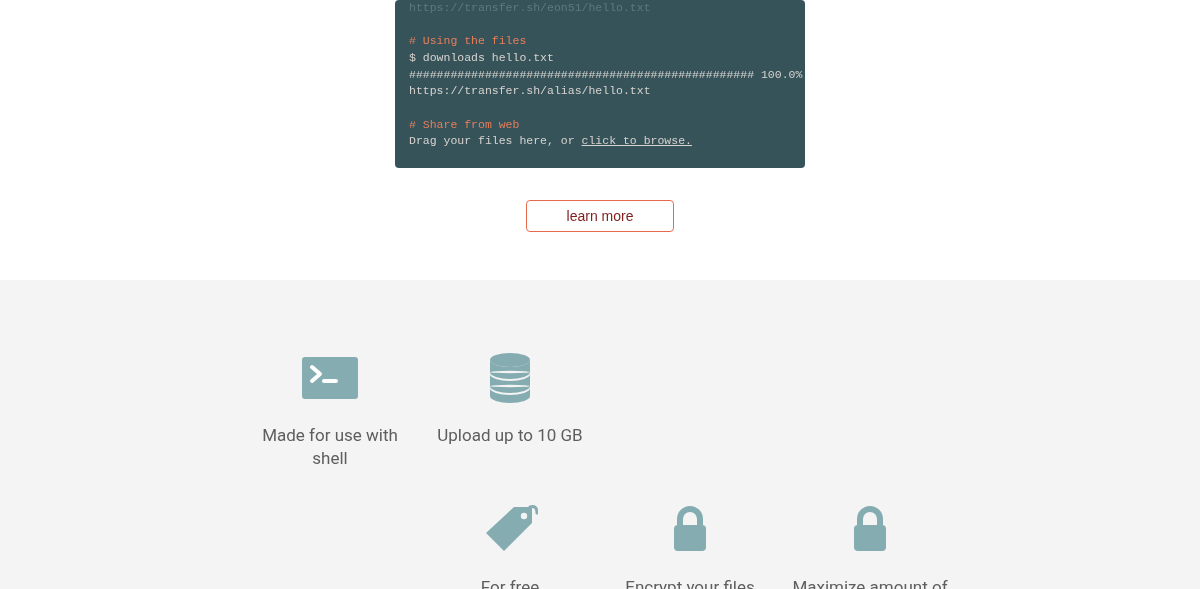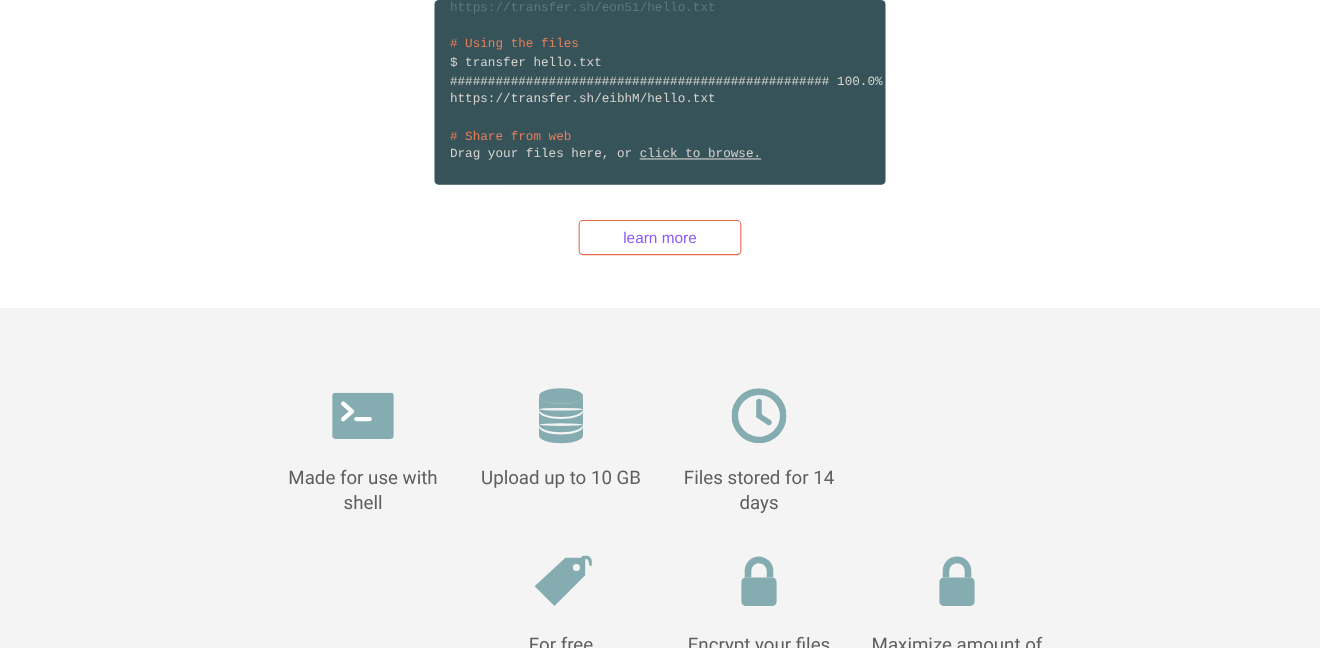--- a/index.html
+++ b/index.html
@@ -24,21 +24,21 @@
     .terminal .line { white-space: pre; color: #d7d3cf; }
     .terminal .browse-link { text-decoration: underline; color: #d7d3cf; cursor: pointer; }
     .terminal .topfade { color: #5b7980; white-space: pre; }
     .learn-more-wrap {
       text-align: center;
       padding: 32px 0 48px;
     }
     .learn-more {
       display: inline-block;
       border: 1px solid #e86a4e;
-      color: #8b5cf6;
+      color: #7f1d1d;
       padding: 7px 40px;
       border-radius: 4px;
       font-size: 14px;
       background: transparent;
       cursor: pointer;
     }
     .features {
       background: #f4f4f4;
       padding: 70px 0 48px;
     }
@@ -69,23 +69,23 @@
     .teal { fill: #85acb0; }
     .row2-first { grid-column: 2; }
   </style>
 </head>
 <body>
 
 <div class="terminal">
   <div class="topfade">https://transfer.sh/eon51/hello.txt</div>
   <div class="line">&nbsp;</div>
   <div class="comment"># Using the files</div>
-  <div class="line">$ transfer hello.txt</div>
+  <div class="line">$ downloads hello.txt</div>
   <div class="line">################################################## 100.0%</div>
-  <div class="line">https://transfer.sh/eibhM/hello.txt</div>
+  <div class="line">https://transfer.sh/alias/hello.txt</div>
   <div class="line">&nbsp;</div>
   <div class="comment"># Share from web</div>
   <div class="line"><span>Drag your files here, or </span><span class="browse-link">click to browse.</span></div>
 </div>
 
 <div class="learn-more-wrap">
   <button class="learn-more">learn more</button>
 </div>
 
 <div class="features">
@@ -110,30 +110,20 @@
           <path class="teal" d="M2 8 v12 a20 7 0 0 0 40 0 V8 a20 7 0 0 1 -40 0 Z"></path>
           <ellipse fill="#f4f4f4" cx="22" cy="20" rx="20" ry="1.2"></ellipse>
           <path class="teal" d="M2 22 v12 a20 7 0 0 0 40 0 V22 a20 7 0 0 1 -40 0 Z"></path>
           <ellipse fill="#f4f4f4" cx="22" cy="34" rx="20" ry="1.2"></ellipse>
           <path class="teal" d="M2 36 v8 a20 7 0 0 0 40 0 V36 a20 7 0 0 1 -40 0 Z"></path>
         </svg>
       </div>
       <div class="label">Upload up to 10 GB</div>
     </div>
 
-    <div class="feature">
-      <div class="icon-slot">
-        <svg width="50" height="50" viewBox="0 0 50 50">
-          <circle cx="25" cy="25" r="22" fill="none" stroke="#85acb0" stroke-width="6"></circle>
-          <line x1="25" y1="25" x2="25" y2="12" stroke="#85acb0" stroke-width="5" stroke-linecap="round"></line>
-          <line x1="25" y1="25" x2="34" y2="31" stroke="#85acb0" stroke-width="5" stroke-linecap="round"></line>
-        </svg>
-      </div>
-      <div class="label">Files stored for 14 days</div>
-    </div>
 
     <div class="feature row2-first">
       <div class="icon-slot">
         <svg width="56" height="50" viewBox="0 0 56 50">
           <path class="teal" d="M34 4 L52 4 L52 20 L24 48 L6 30 Z" transform="translate(-2,-2)"></path>
           <circle cx="42" cy="11" r="3.2" fill="#f4f4f4"></circle>
           <path d="M48 2 Q55 0 55 8" fill="none" stroke="#85acb0" stroke-width="3" stroke-linecap="round"></path>
         </svg>
       </div>
       <div class="label">For free</div>

